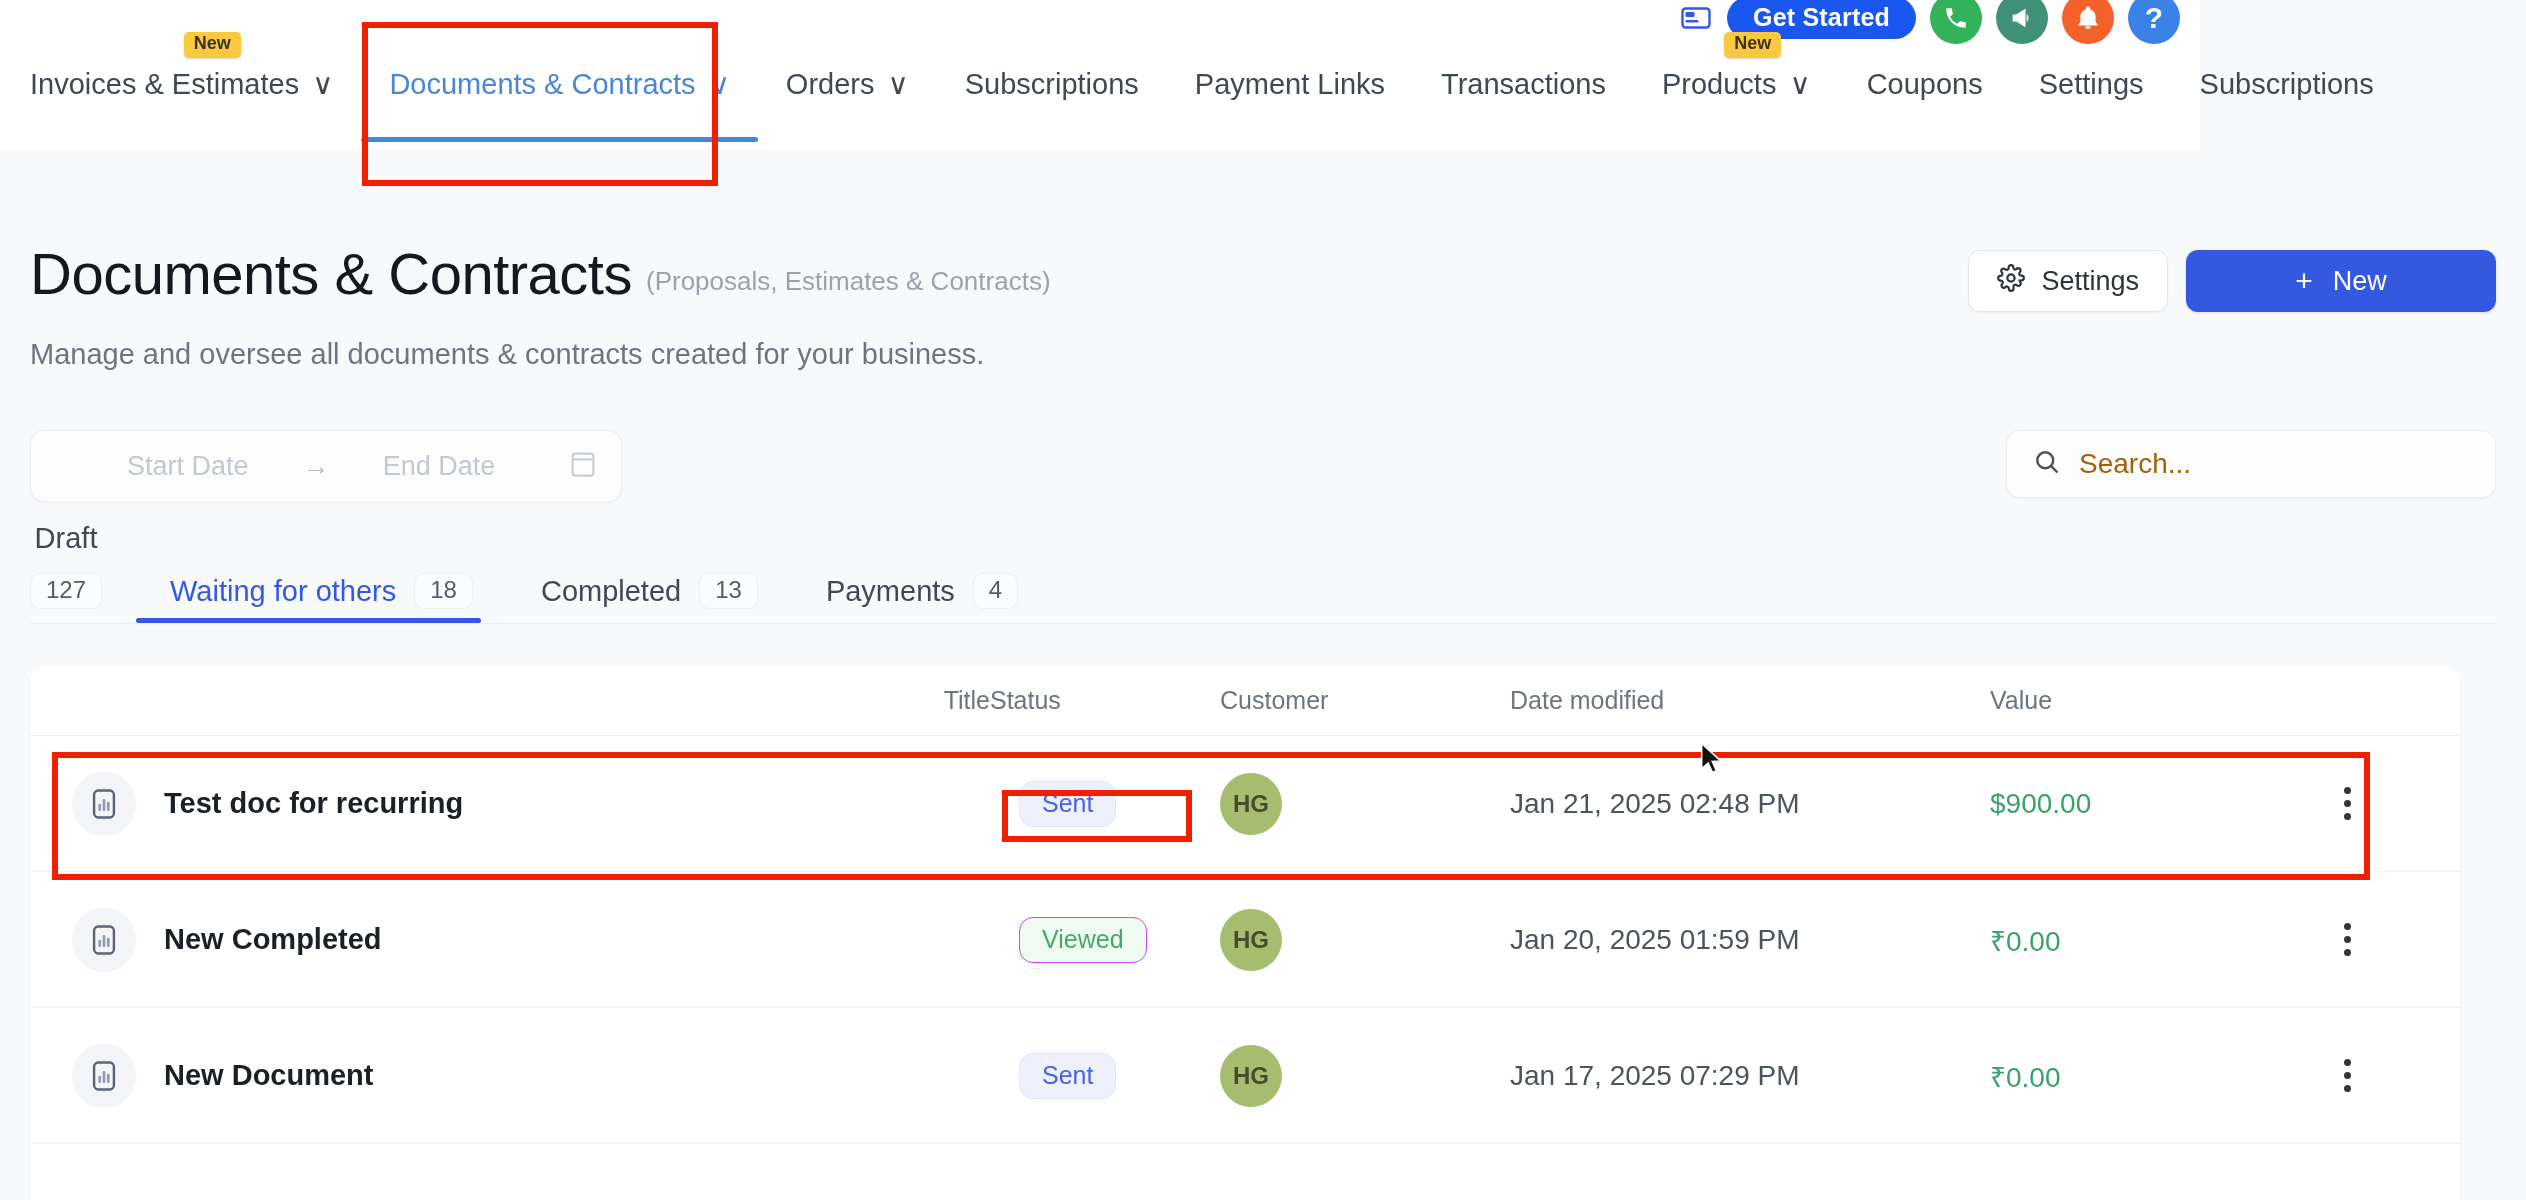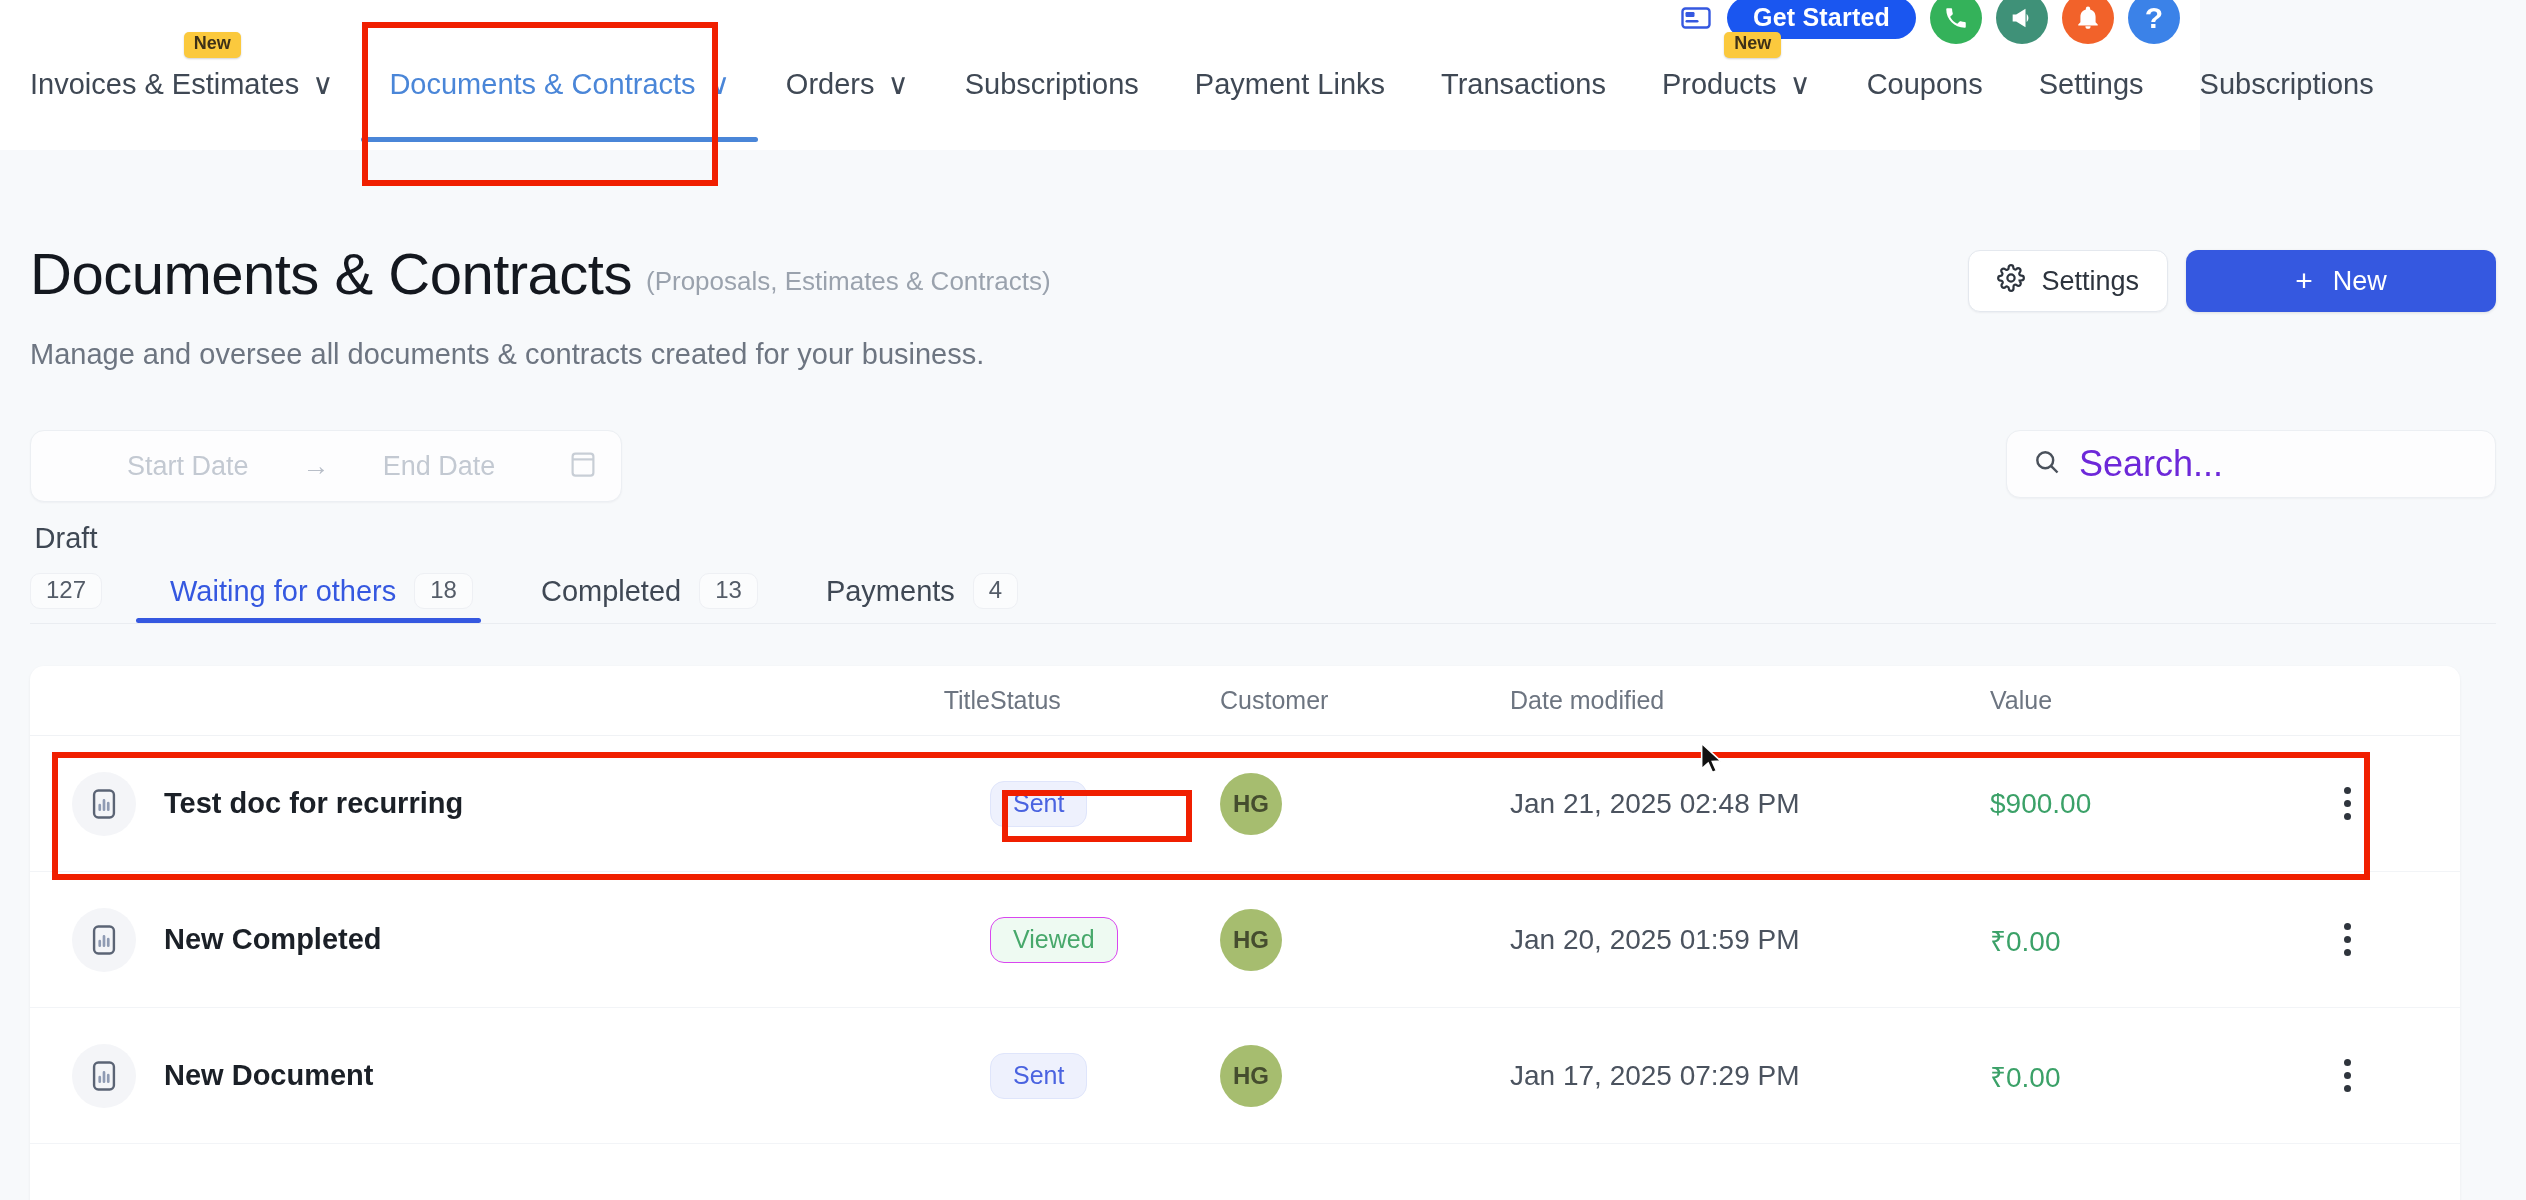--- a/index.html
+++ b/index.html
@@ -105,21 +105,21 @@
   .date-end { margin-right: auto; }
   .cal-icon { margin-left: 20px; }
 
   .search-box {
     position: absolute; right: 30px; top: 430px;
     width: 490px; height: 68px; background: #fdfdfe;
     border: 1px solid #eceff3; border-radius: 14px;
     display: flex; align-items: center; gap: 18px; padding: 0 26px;
     box-shadow: 0 1px 2px rgba(16,24,40,.04);
   }
-  .search-ph { font-size: 36px; color: #6d28d9; }
+  .search-ph { font-size: 28px; color: #a16207; }
 
   
   .tabs {
     position: absolute; left: 30px; top: 558px; width: 2466px;
     display: flex; align-items: flex-end; gap: 0;
     border-bottom: 1px solid #eaedf1; height: 66px;
   }
   .tab {
     display: flex; align-items: center; gap: 18px;
     font-size: 29px; color: #3f4854; padding: 0 34px 14px;
@@ -159,21 +159,21 @@
   .doc-chip {
     width: 64px; height: 64px; border-radius: 50%; background: #f4f5f8;
     display: flex; align-items: center; justify-content: center; flex: 0 0 auto;
   }
   .row-title-wrap { display: flex; align-items: center; gap: 28px; }
   .row-title { font-size: 29px; font-weight: 700; color: #1b2027; }
 
   .badge {
     display: inline-flex; align-items: center; justify-content: center;
     height: 46px; padding: 0 22px; border-radius: 14px;
-    font-size: 25px; line-height: 1;
+    font-size: 25px; line-height: 1; margin-left: 29px;
   }
   .badge-sent   { background: #eef1fd; border: 1px solid #dfe5fb; color: #4a63e0; }
   .badge-viewed { background: #eefaf2; border: 1px solid #d946ef; color: #47a86b; }
 
   .avatar {
     width: 62px; height: 62px; border-radius: 50%;
     background: #a6bd6f; color: #454d2e; font-size: 24px; font-weight: 700;
     display: flex; align-items: center; justify-content: center;
   }
   .cell-date { font-size: 28px; color: #4b535f; }

